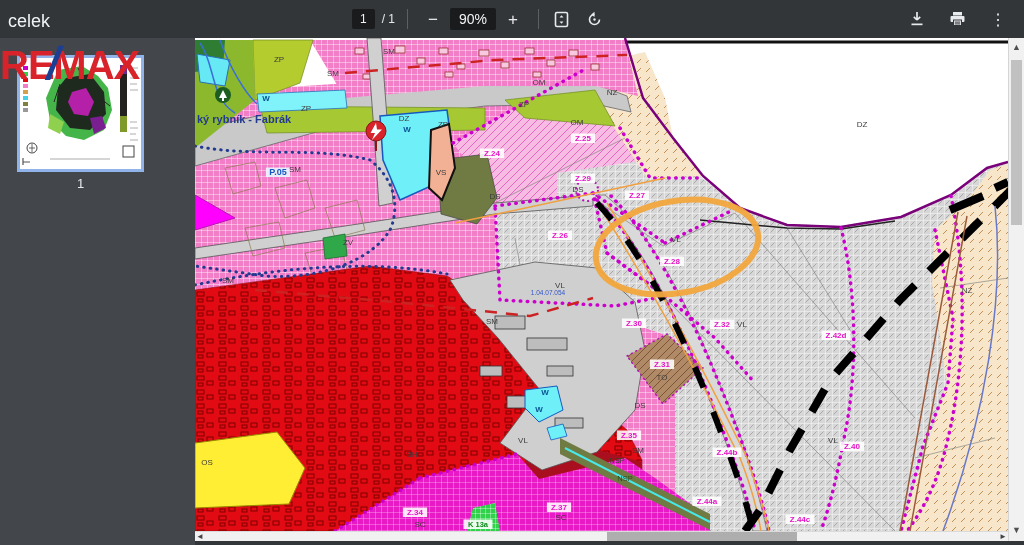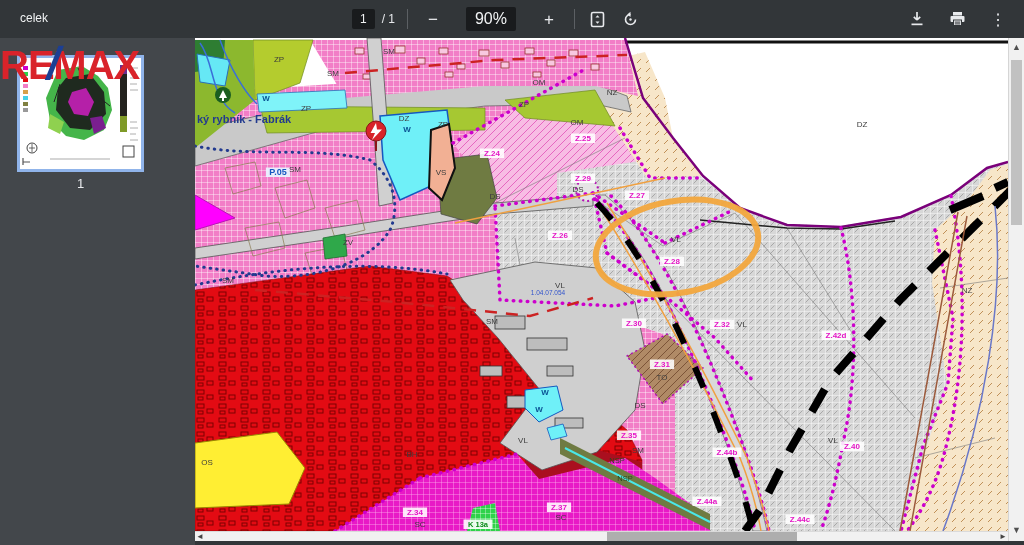--- a/index.html
+++ b/index.html
@@ -1,25 +1,25 @@
 <!DOCTYPE html>
 <html><head>
 <meta charset="utf-8">
 <style>
   html,body{margin:0;padding:0;}
   body{width:1024px;height:545px;overflow:hidden;background:#3a3e42;font-family:"Liberation Sans",sans-serif;position:relative;}
   
   .toolbar{position:absolute;left:0;top:0;width:1024px;height:38px;background:#323639;color:#e8eaed;display:flex;align-items:center;z-index:30;}
-  .tb-title{position:absolute;left:20px;top:11px;font-size:12px;color:#f1f3f4;white-space:nowrap;}
+  .tb-title{position:absolute;left:8px;top:11px;font-size:18px;color:#f1f3f4;white-space:nowrap;}
   .tb-center{position:absolute;left:352px;top:0;height:38px;display:flex;align-items:center;}
   .pagebox{background:#191b1d;color:#f1f3f4;font-size:12px;padding:3px 8px;border-radius:2px;}
   .pagetotal{font-size:12px;margin-left:7px;color:#e8eaed;}
   .tb-sep{width:1px;height:20px;background:#5c6064;margin:0 12px;}
   .tb-btn{background:none;border:none;color:#e8eaed;font-size:17px;cursor:pointer;padding:4px 8px;line-height:1;}
-  .zoombox{background:#191b1d;color:#f1f3f4;font-size:16px;padding:3px 9px;border-radius:2px;margin:0 20px;}
+  .zoombox{background:#191b1d;color:#f1f3f4;font-size:14px;padding:3px 9px;border-radius:2px;margin:0 4px;}
   .tb-right{position:absolute;right:16px;top:0;height:38px;display:flex;align-items:center;gap:20px;}
   .icon-btn{background:none;border:none;padding:2px;cursor:pointer;display:flex;align-items:center;}
   .kebab{color:#e8eaed;font-size:16px;letter-spacing:0;}
   
   .sidebar{position:absolute;left:0;top:38px;width:195px;height:507px;background:#43474b;}
   .thumb{position:absolute;left:17px;top:17px;width:121px;height:111px;background:#fff;border:3px solid #90b4ea;cursor:pointer;}
   .thumb-num{position:absolute;left:17px;top:138px;width:127px;text-align:center;color:#e8eaed;font-size:13px;}
   .remax{position:absolute;left:0px;top:40px;z-index:40;font-weight:800;font-size:40px;letter-spacing:-1px;color:#d9232a;white-space:nowrap;line-height:1;font-family:"Liberation Sans",sans-serif;}
   .remax .slash{color:#1c3f94;font-size:46px;font-weight:800;margin:0 -6px;display:inline-block;transform:skewX(-12deg);}
   

